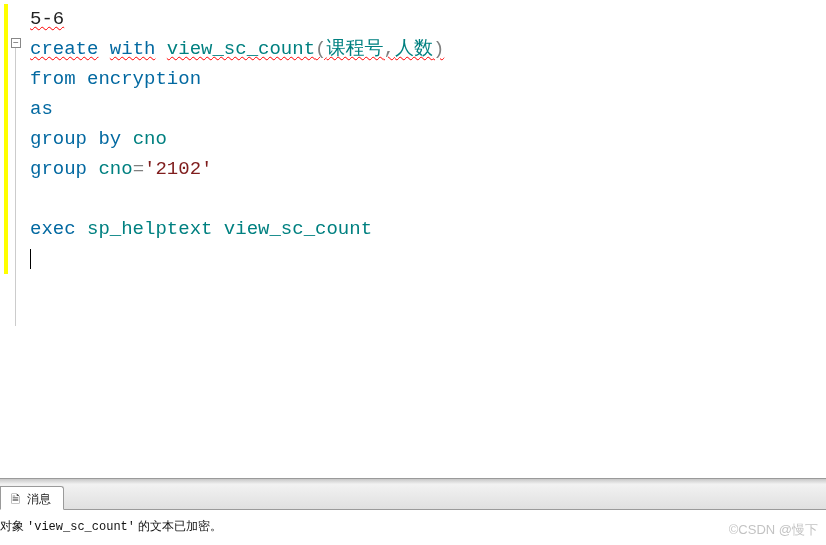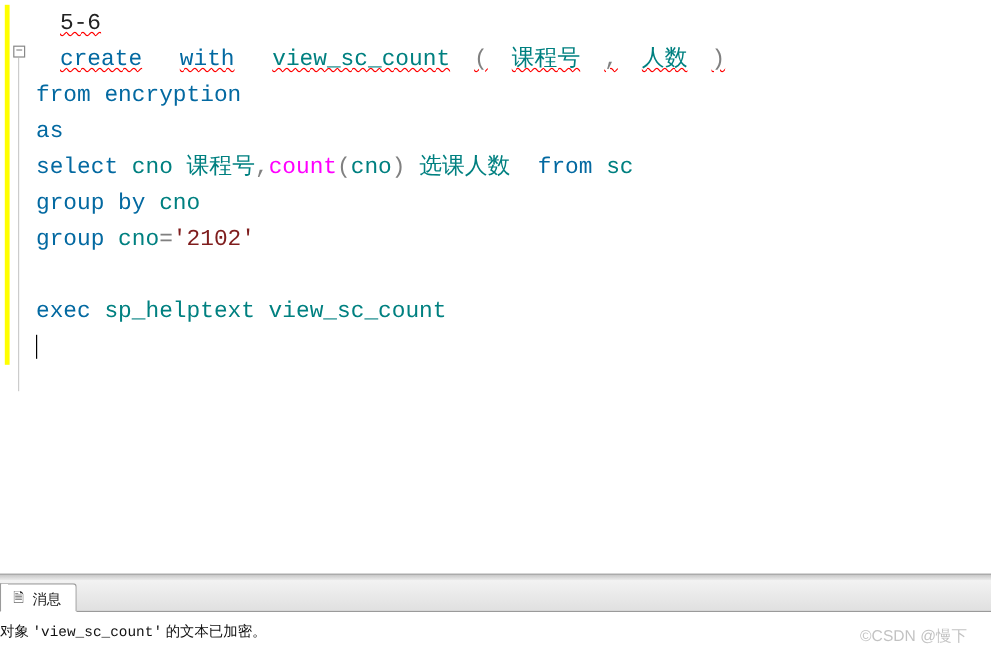--- a/index.html
+++ b/index.html
@@ -54,21 +54,20 @@
   .ident{ color: #008080; }
   .func { color: #ff00ff; }
   .paren{ color: #808080; }
   .comma{ color: #808080; }
   .str  { color: #7f1d1d; }
   .plain{ color: #222; }
   .squiggle {
     text-decoration: underline wavy #ff0000;
     text-decoration-thickness: 1.3px;
     text-underline-offset: 2px;
-    margin-left: 20px;
   }
   .cursor {
     display: inline-block;
     width: 1px;
     height: 20px;
     background: #000;
     vertical-align: middle;
   }
 
   .results-panel {
@@ -118,21 +117,21 @@
     background: #fff;
     font-family: SimSun, "Microsoft YaHei", serif;
     font-size: 12px;
     color: #111;
   }
   .msg-area .codeish {
     font-family: Consolas, "Courier New", monospace;
   }
   .watermark {
     position: absolute;
-    right: 20px;
+    right: 8px;
     bottom: 6px;
     color: rgba(120,120,120,0.45);
     font-family: "Microsoft YaHei", sans-serif;
     font-size: 13px;
     letter-spacing: 0;
     pointer-events: none;
   }
 </style>
 </head>
 <body>
@@ -143,21 +142,20 @@
   <div class="fold-minus">−</div>
 
   <div class="code-line"><span class="plain squiggle">5-6</span></div>
 
   <div class="code-line"><span class="kw squiggle">create</span> <span class="kw squiggle">with</span> <span class="ident squiggle">view_sc_count</span><span class="paren squiggle">(</span><span class="ident squiggle">课程号</span><span class="comma squiggle">,</span><span class="ident squiggle">人数</span><span class="paren squiggle">)</span></div>
 
   <div class="code-line"><span class="kw">from</span> <span class="kw">encryption</span></div>
 
   <div class="code-line"><span class="kw">as</span></div>
 
-  <div class="code-line"><span class="kw">select</span> <span class="ident">cno</span> <span class="ident">课程号</span><span class="comma">,</span><span class="func">count</span><span class="paren">(</span><span class="ident">cno</span><span class="paren">)</span> <span class="ident">选课人数</span>  <span class="kw">from</span> <span class="ident">sc</span></div>
 
   <div class="code-line"><span class="kw">group</span> <span class="kw">by</span> <span class="ident">cno</span></div>
 
   <div class="code-line"><span class="kw">group</span> <span class="ident">cno</span><span class="paren">=</span><span class="str">'2102'</span></div>
 
   <div class="code-line">&nbsp;</div>
 
   <div class="code-line"><span class="kw">exec</span> <span class="ident">sp_helptext</span> <span class="ident">view_sc_count</span></div>
 
   <div class="code-line"><span class="cursor"></span></div>

